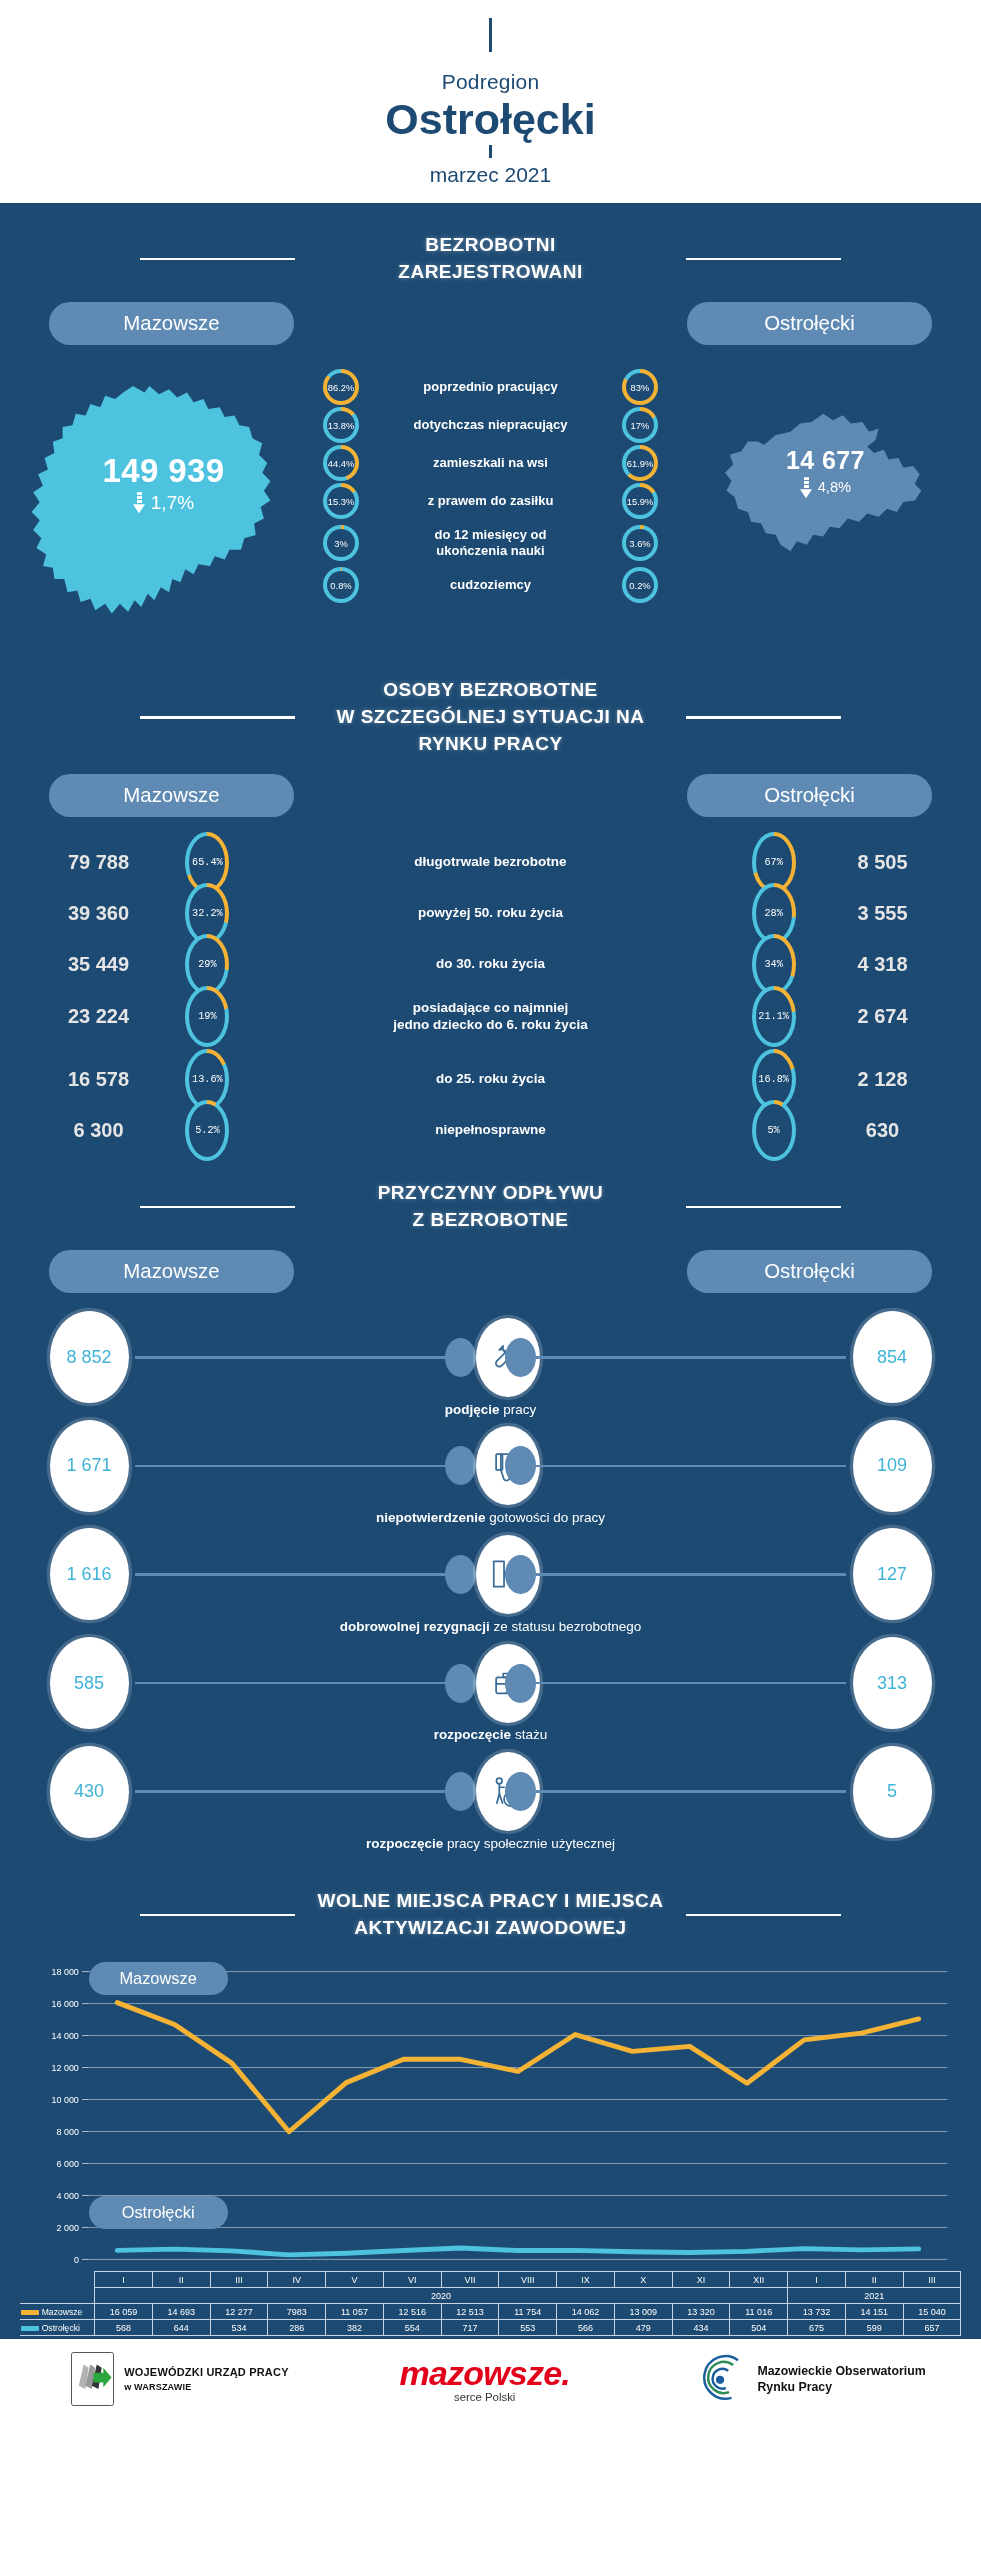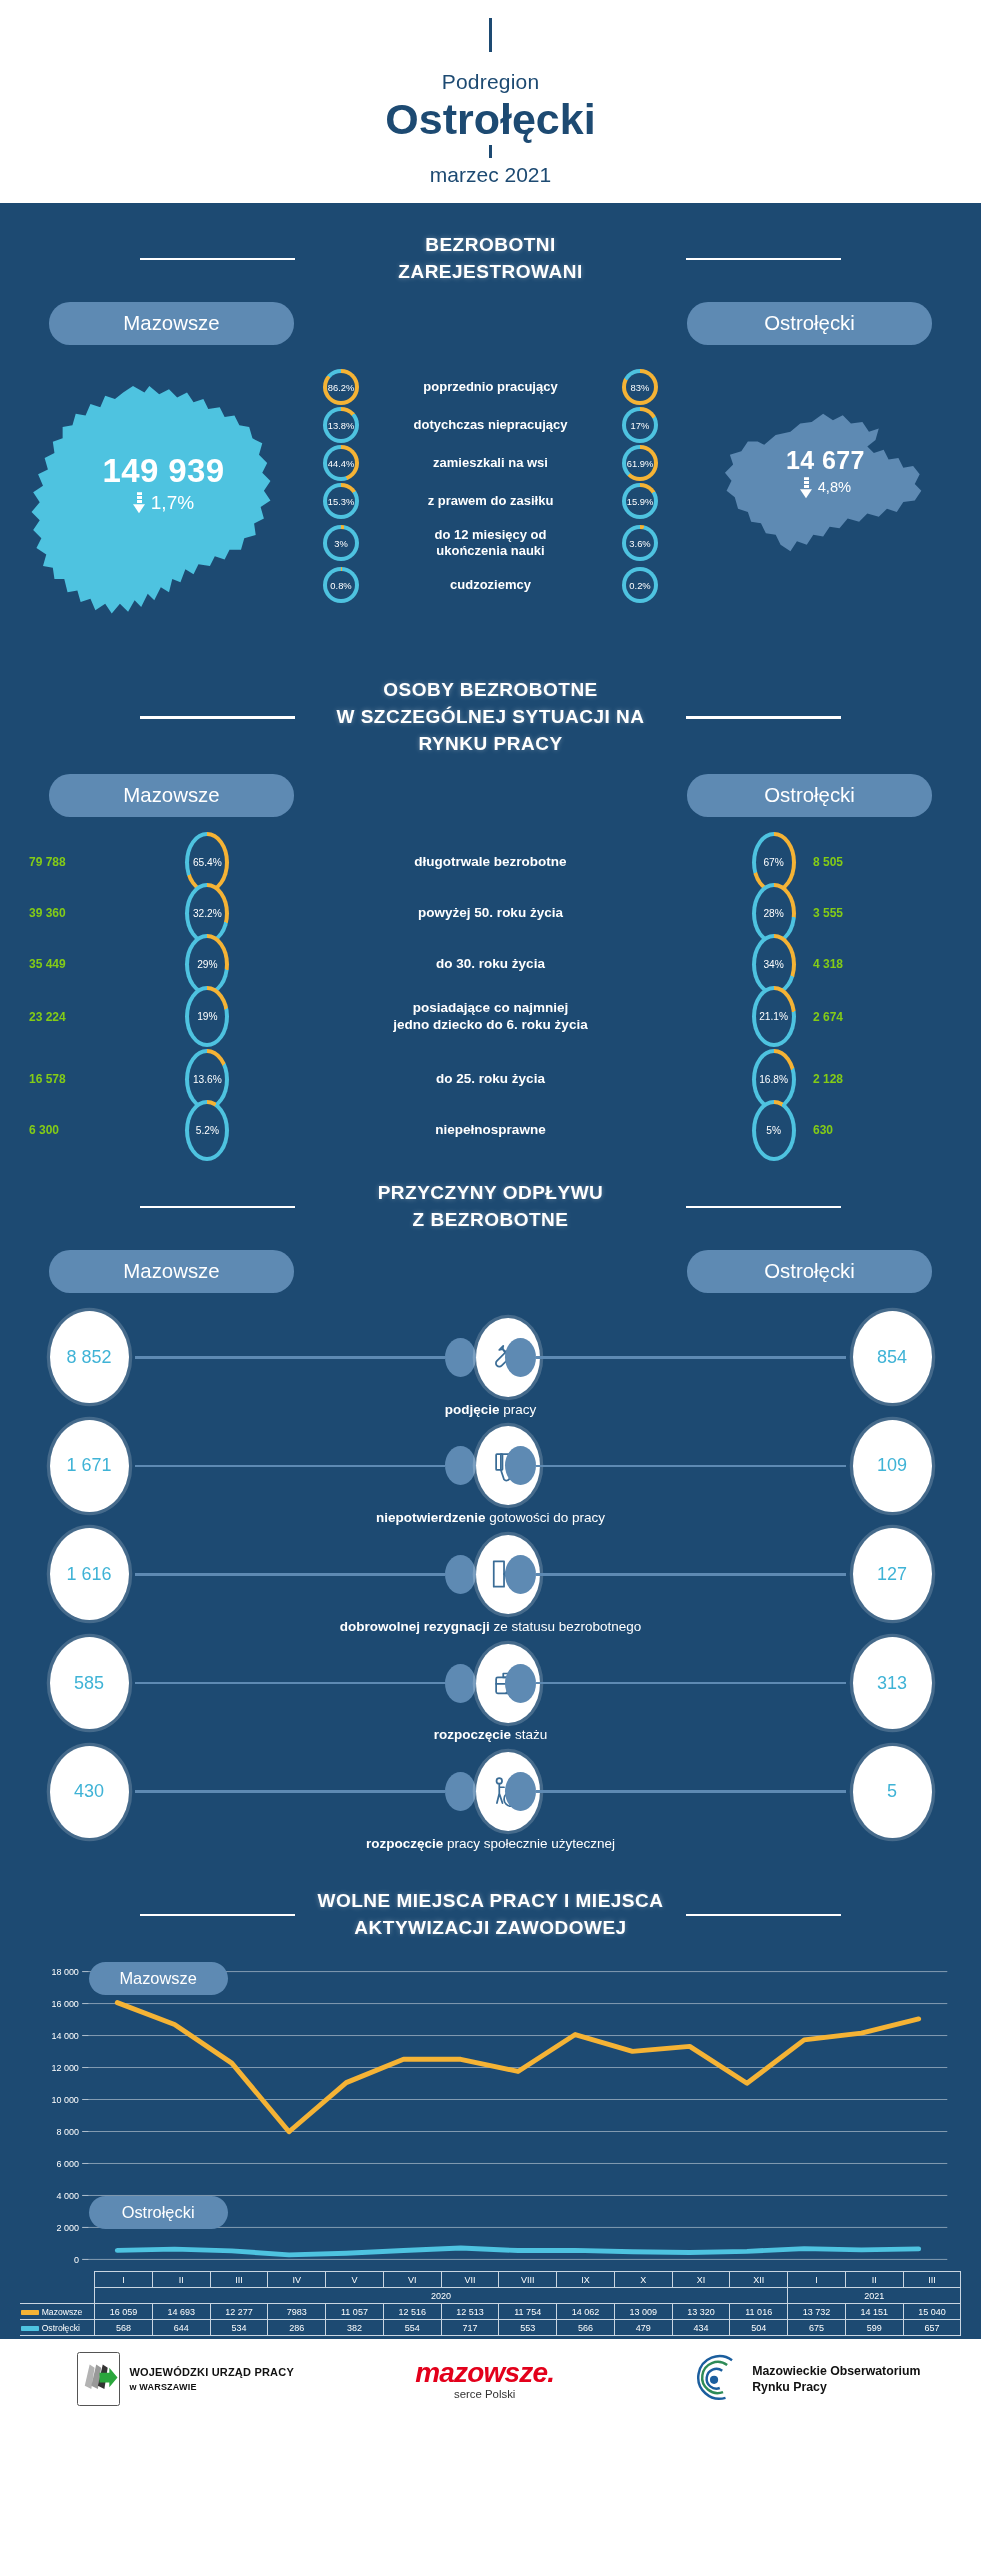--- a/index.html
+++ b/index.html
@@ -120,25 +120,25 @@
   }
 
   
   .s2 { padding: 14.7px 29px 8.2px 29px; }
   .s2row {
     display: grid;
     grid-template-columns: 139px 69px 1fr 69px 139px;
     align-items: center; column-gap: 4.9px;
     height: 51px;
   }
-  .s2num { font-size: 12px; font-weight: bold; color: #84cc16; text-align: left; }
+  .s2num { font-size: 20px; font-weight: bold; color: #e5e5e5; text-align: center; }
   .oval {
     width: 44px; height: 61px; border-radius: 50%/50%;
     position: relative; margin: 0 auto;
-    display: flex; align-items: center; justify-content: center;
+    display: flex; align-items: center; justify-content: center; font-family: Liberation Mono, monospace;
   }
   .oval .ring { position: absolute; inset: 0; border-radius: 50%; }
   .oval .hole { position: absolute; inset: 4.1px; border-radius: 50%; background: #1d4a72; }
   .oval .val { position: relative; z-index:2; font-size: 10.2px; color:#fff; white-space: nowrap; }
   .s2label { text-align:center; font-size: 13.5px; font-weight: bold; color:#fff; line-height:1.25; }
 
   
   .s3 { padding: 18px 43px 13px 43px; }
   .orow { margin-bottom: 3.3px; }
   .orow-top {
@@ -211,21 +211,21 @@
     display:flex; align-items:center; justify-content: space-around;
   }
   .logo { display:flex; align-items:center; gap: 9.8px; padding-left: 16px; }
   .wup-mark {
     width: 43px; height: 54px; border: 1.2px solid #555; border-radius: 2.5px;
     position: relative; background:#fff;
   }
   .wup-txt { color:#111; font-size: 11px; font-weight: bold; line-height: 1.5; letter-spacing:0.2px; }
   .wup-txt .sub { font-size: 9px; }
   .mz-logo { text-align:center; }
-  .mz-word { color:#e3001b; font-size: 28px; font-weight: bold; font-style: italic; letter-spacing: -0.8px; line-height:1; }
+  .mz-word { color:#e3001b; font-size: 34px; font-weight: bold; font-style: italic; letter-spacing: -0.8px; line-height:1; }
   .mz-sub { color:#333; font-size: 11.4px; margin-top: 1.6px; }
   .mo-txt { color:#111; font-size: 12.3px; font-weight: bold; line-height: 1.35; }
 </style>
 </head>
 <body>
 
 <div class="page">
 
   <div class="header">
     <div class="tick"></div>

